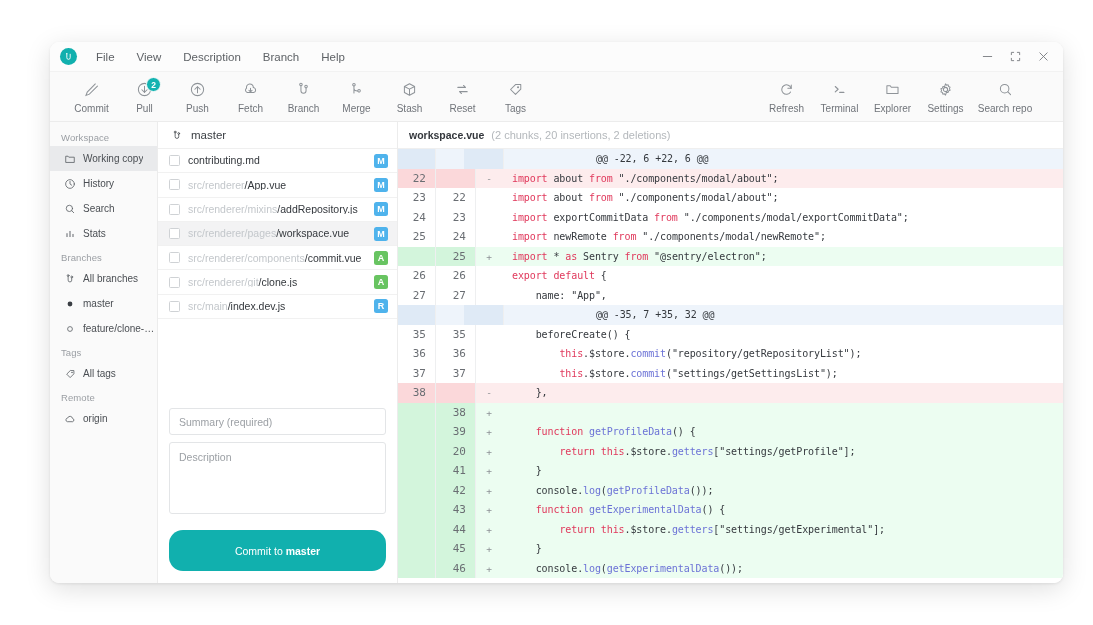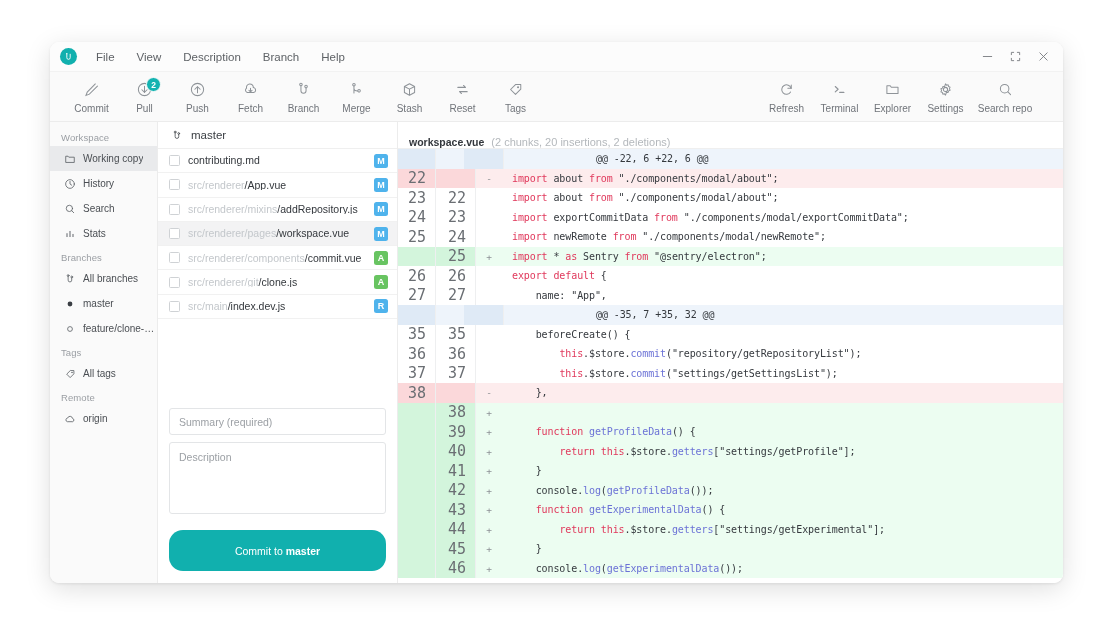--- a/index.html
+++ b/index.html
@@ -134,31 +134,31 @@
   #commit-btn{
     margin-top:12px;width:100%;height:41px;border:none;border-radius:14px;
     background:#11b0ae;color:#fff;font-size:10.5px;
     font-family:"Liberation Sans",sans-serif;cursor:pointer;
   }
   #commit-btn b{font-weight:bold;}
 
   
   #diff-panel{flex:1;min-width:0;display:flex;flex-direction:column;background:#fff;}
   #diff-head{
-    height:26px;flex:0 0 26px;display:flex;align-items:flex-end;gap:7px;
+    height:26px;flex:0 0 26px;display:flex;align-items:center;gap:7px;
     padding-left:11px;border-bottom:1px solid #efefef;
   }
   #diff-head .dfname{font-size:10.5px;font-weight:bold;color:#33373c;}
   #diff-head .dfmeta{font-size:11px;color:#b4b8bc;}
   #diff-body{flex:1;overflow:hidden;font-family:"DejaVu Sans Mono", monospace;font-size:10px;}
 
   .dline{display:flex;height:19.5px;align-items:center;white-space:pre;}
   .gut{
     flex:0 0 38px;text-align:right;padding-right:9px;box-sizing:border-box;
-    color:#6a6e73;font-size:15px;border-right:1px solid #eeeff0;height:100%;
+    color:#6a6e73;font-size:11px;border-right:1px solid #eeeff0;height:100%;
     display:flex;align-items:center;justify-content:flex-end;
   }
   .gut2{flex:0 0 40px;}
   .sign{
     flex:0 0 26px;text-align:center;color:#8d9196;font-size:9.5px;
     display:flex;align-items:center;justify-content:center;height:100%;
   }
   .code{flex:1;padding-left:10px;overflow:hidden;color:#35393e;letter-spacing:-0.1px;}
 
   .dline.ctx{background:#fff;}
@@ -524,21 +524,21 @@
           <div class="dline add"><span class="gut"></span><span class="gut gut2">25</span><span class="sign">+</span><span class="code"><span class="kw">import</span><span class="id"> * </span><span class="kw">as</span><span class="id"> Sentry </span><span class="kw">from</span><span class="str"> "@sentry/electron";</span></span></div>
           <div class="dline ctx"><span class="gut">26</span><span class="gut gut2">26</span><span class="sign"></span><span class="code"><span class="kw">export default</span><span class="pl"> {</span></span></div>
           <div class="dline ctx"><span class="gut">27</span><span class="gut gut2">27</span><span class="sign"></span><span class="code"><span class="pl">    name: </span><span class="str">"App",</span></span></div>
           <div class="dline hunk"><span class="gut"></span><span class="gut gut2"></span><span class="sign"></span><span class="code"><span class="pl">@@ -35, 7 +35, 32 @@</span></span></div>
           <div class="dline ctx"><span class="gut">35</span><span class="gut gut2">35</span><span class="sign"></span><span class="code"><span class="pl">    beforeCreate() {</span></span></div>
           <div class="dline ctx"><span class="gut">36</span><span class="gut gut2">36</span><span class="sign"></span><span class="code"><span class="pl">        </span><span class="kw">this</span><span class="pl">.$store.</span><span class="fn">commit</span><span class="str">("repository/getRepositoryList");</span></span></div>
           <div class="dline ctx"><span class="gut">37</span><span class="gut gut2">37</span><span class="sign"></span><span class="code"><span class="pl">        </span><span class="kw">this</span><span class="pl">.$store.</span><span class="fn">commit</span><span class="str">("settings/getSettingsList");</span></span></div>
           <div class="dline del"><span class="gut">38</span><span class="gut gut2"></span><span class="sign">-</span><span class="code"><span class="pl">    },</span></span></div>
           <div class="dline add"><span class="gut"></span><span class="gut gut2">38</span><span class="sign">+</span><span class="code"><span class="pl"></span></span></div>
           <div class="dline add"><span class="gut"></span><span class="gut gut2">39</span><span class="sign">+</span><span class="code"><span class="pl">    </span><span class="kw">function</span><span class="pl"> </span><span class="fn">getProfileData</span><span class="pl">() {</span></span></div>
-          <div class="dline add"><span class="gut"></span><span class="gut gut2">40</span><span class="sign">+</span><span class="code"><span class="pl">        </span><span class="kw">return</span><span class="pl"> </span><span class="kw">this</span><span class="pl">.$store.</span><span class="fn">getters</span><span class="str">["settings/getProfile"];</span></span></div>
+          <div class="dline add"><span class="gut"></span><span class="gut gut2">20</span><span class="sign">+</span><span class="code"><span class="pl">        </span><span class="kw">return</span><span class="pl"> </span><span class="kw">this</span><span class="pl">.$store.</span><span class="fn">getters</span><span class="str">["settings/getProfile"];</span></span></div>
           <div class="dline add"><span class="gut"></span><span class="gut gut2">41</span><span class="sign">+</span><span class="code"><span class="pl">    }</span></span></div>
           <div class="dline add"><span class="gut"></span><span class="gut gut2">42</span><span class="sign">+</span><span class="code"><span class="pl">    console.</span><span class="fn">log</span><span class="pl">(</span><span class="fn">getProfileData</span><span class="pl">());</span></span></div>
           <div class="dline add"><span class="gut"></span><span class="gut gut2">43</span><span class="sign">+</span><span class="code"><span class="pl">    </span><span class="kw">function</span><span class="pl"> </span><span class="fn">getExperimentalData</span><span class="pl">() {</span></span></div>
           <div class="dline add"><span class="gut"></span><span class="gut gut2">44</span><span class="sign">+</span><span class="code"><span class="pl">        </span><span class="kw">return</span><span class="pl"> </span><span class="kw">this</span><span class="pl">.$store.</span><span class="fn">getters</span><span class="str">["settings/getExperimental"];</span></span></div>
           <div class="dline add"><span class="gut"></span><span class="gut gut2">45</span><span class="sign">+</span><span class="code"><span class="pl">    }</span></span></div>
           <div class="dline add"><span class="gut"></span><span class="gut gut2">46</span><span class="sign">+</span><span class="code"><span class="pl">    console.</span><span class="fn">log</span><span class="pl">(</span><span class="fn">getExperimentalData</span><span class="pl">());</span></span></div>
         </div>
     </div>
 
   </div>

